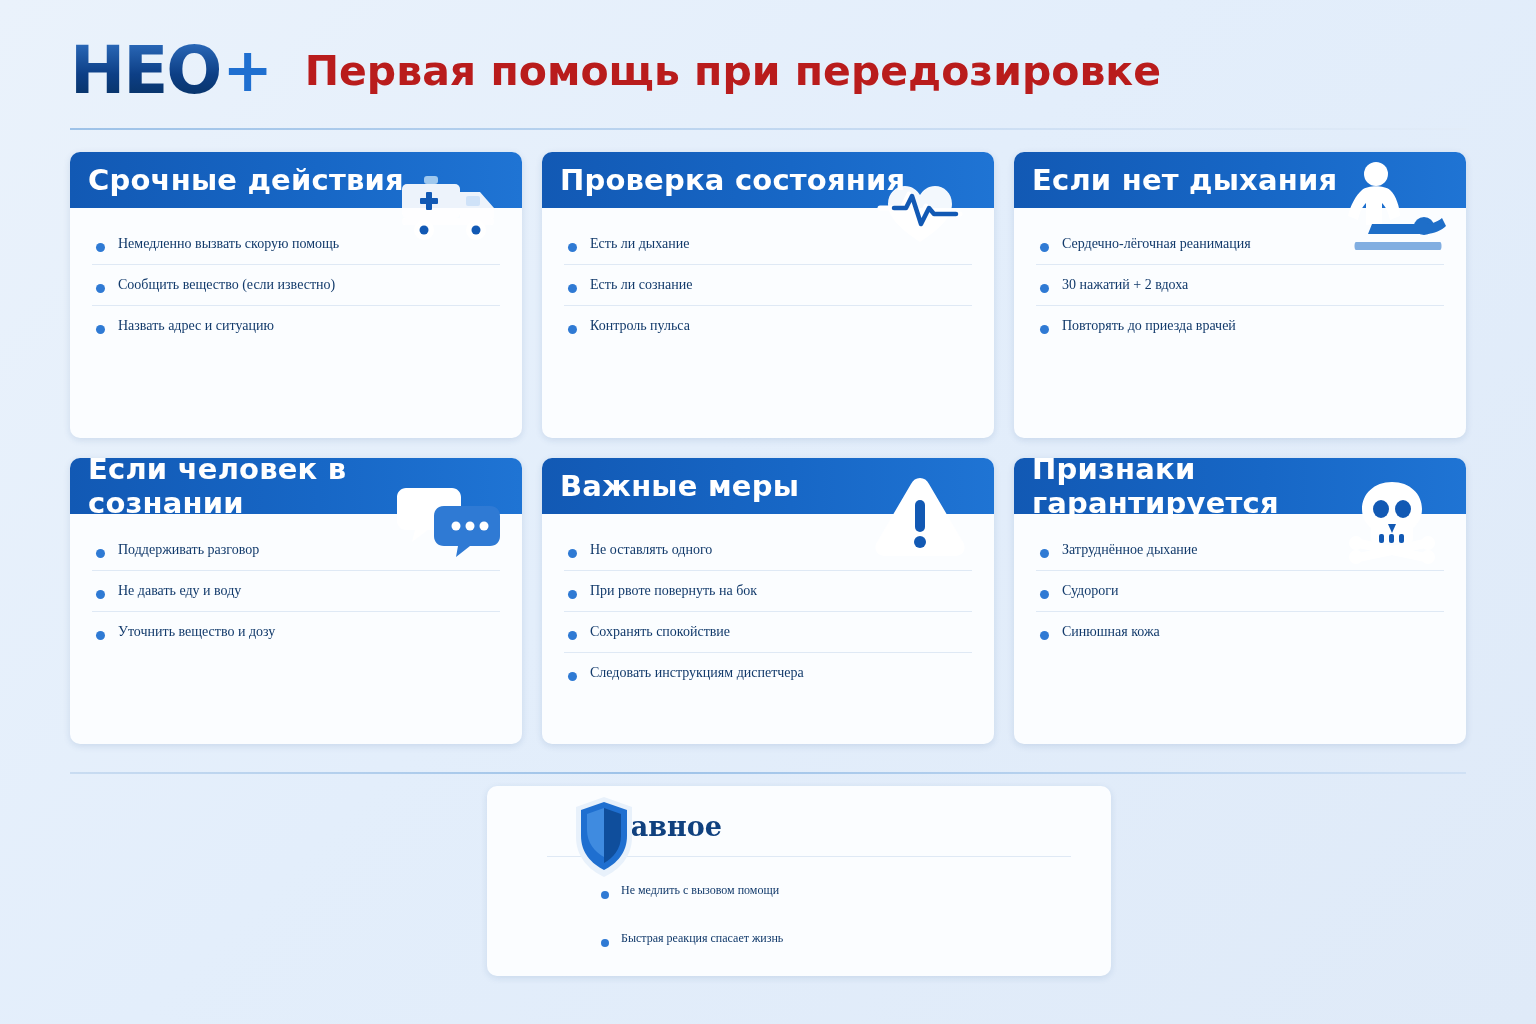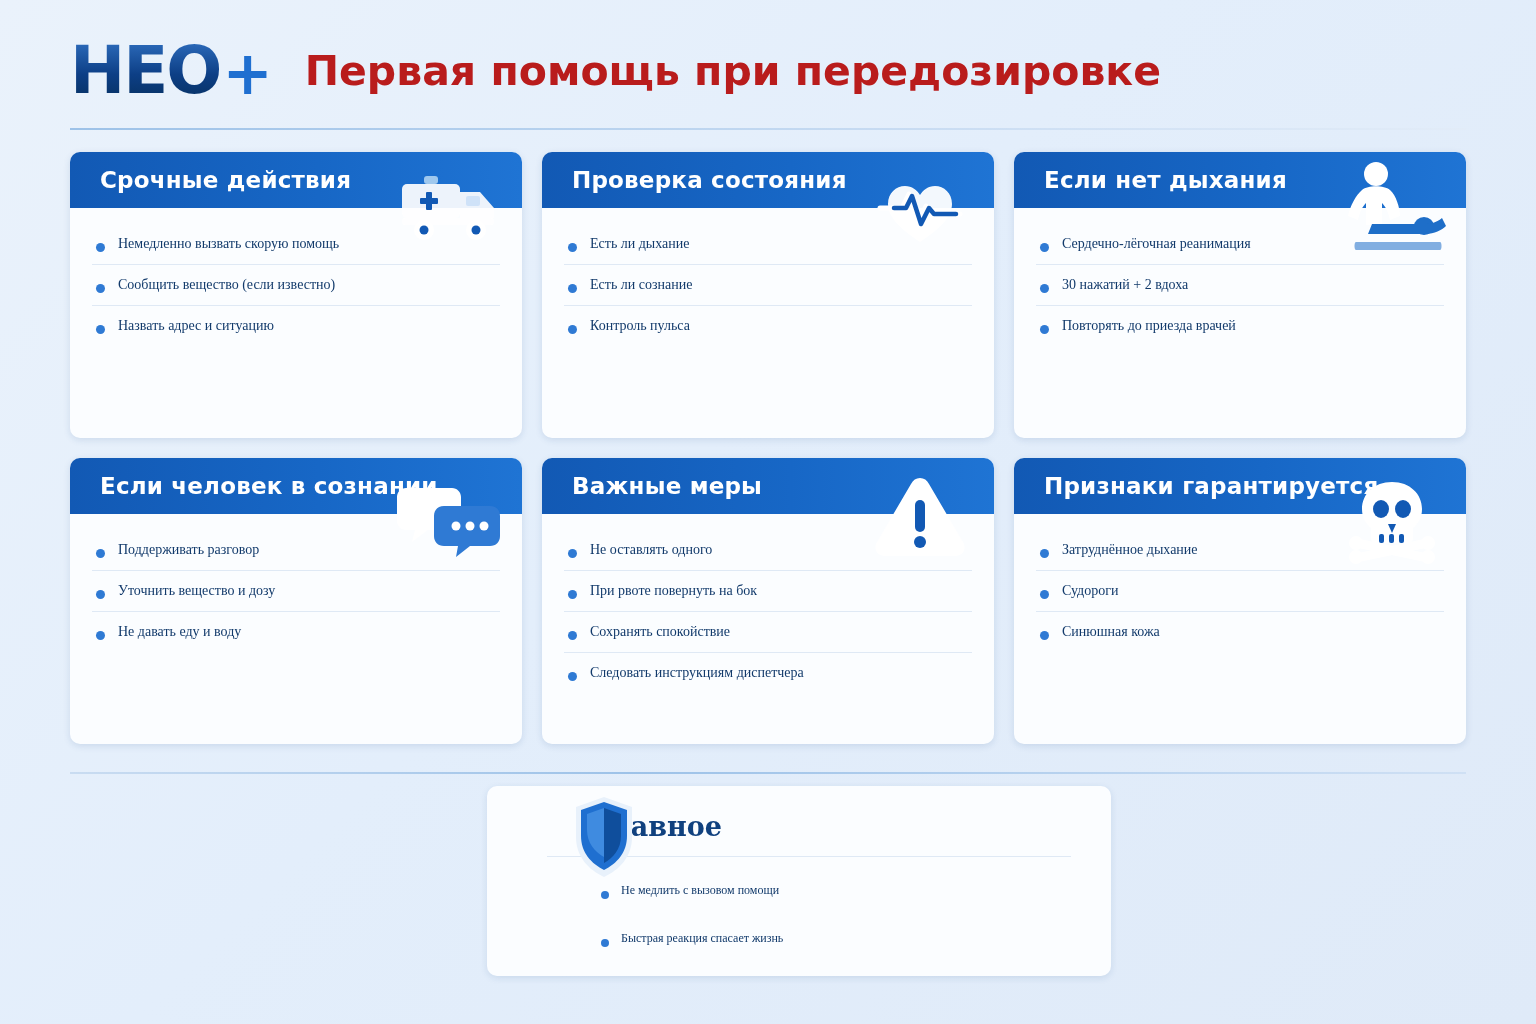--- a/index.html
+++ b/index.html
@@ -22,21 +22,20 @@
     top: 26px;
     left: 70px;
     right: 70px;
     height: 90px;
     display: flex;
     align-items: center;
     gap: 34px;
   }
   .logo {
     display: flex;
-    align-items: center;
     font-family: "DejaVu Sans", sans-serif;
     font-weight: 700;
     font-size: 66px;
     letter-spacing: -2px;
     line-height: 1;
   }
   .logo .word {
     background: linear-gradient(180deg, #2f6fc0 0%, #0d3f86 55%, #06305f 100%);
     -webkit-background-clip: text;
     background-clip: text;
@@ -86,24 +85,24 @@
   }
   .card-head {
     height: 56px;
     background: linear-gradient(90deg, #1259b4 0%, #1767c6 55%, #1f74d4 100%);
     display: flex;
     align-items: center;
     padding: 0 18px;
     position: relative;
   }
   .card-head h2 {
-    margin: 12px;
+    margin: 0;
     font-family: "DejaVu Sans", sans-serif;
     font-weight: 700;
-    font-size: 23px;
+    font-size: 29px;
     color: #ffffff;
     letter-spacing: .2px;
   }
   .card-icon {
     position: absolute;
     right: 14px;
     top: 4px;
     width: 120px;
     height: 110px;
     pointer-events: none;
@@ -294,22 +293,22 @@
         <g fill="#ffffff">
           <circle cx="68" cy="64" r="4.5"></circle>
           <circle cx="82" cy="64" r="4.5"></circle>
           <circle cx="96" cy="64" r="4.5"></circle>
         </g>
       </svg>
     </div>
     <div class="card-body">
       <ul class="items">
         <li>Поддерживать разговор</li>
+        <li>Не давать еду и воду</li>
         <li>Уточнить вещество и дозу</li>
-        <li>Не давать еду и воду</li>
       </ul>
     </div>
   </div>
 
   <div class="card">
     <div class="card-head">
       <h2>Важные меры</h2>
       <svg class="card-icon" viewBox="0 0 120 110">
         <path d="M60 16c4 0 7 2 9 6l34 58c4 7 0 14-8 14H25c-8 0-12-7-8-14l34-58c2-4 5-6 9-6z" fill="#ffffff"></path>
         <rect x="55" y="38" width="10" height="32" rx="5" fill="#1259b4"></rect>

